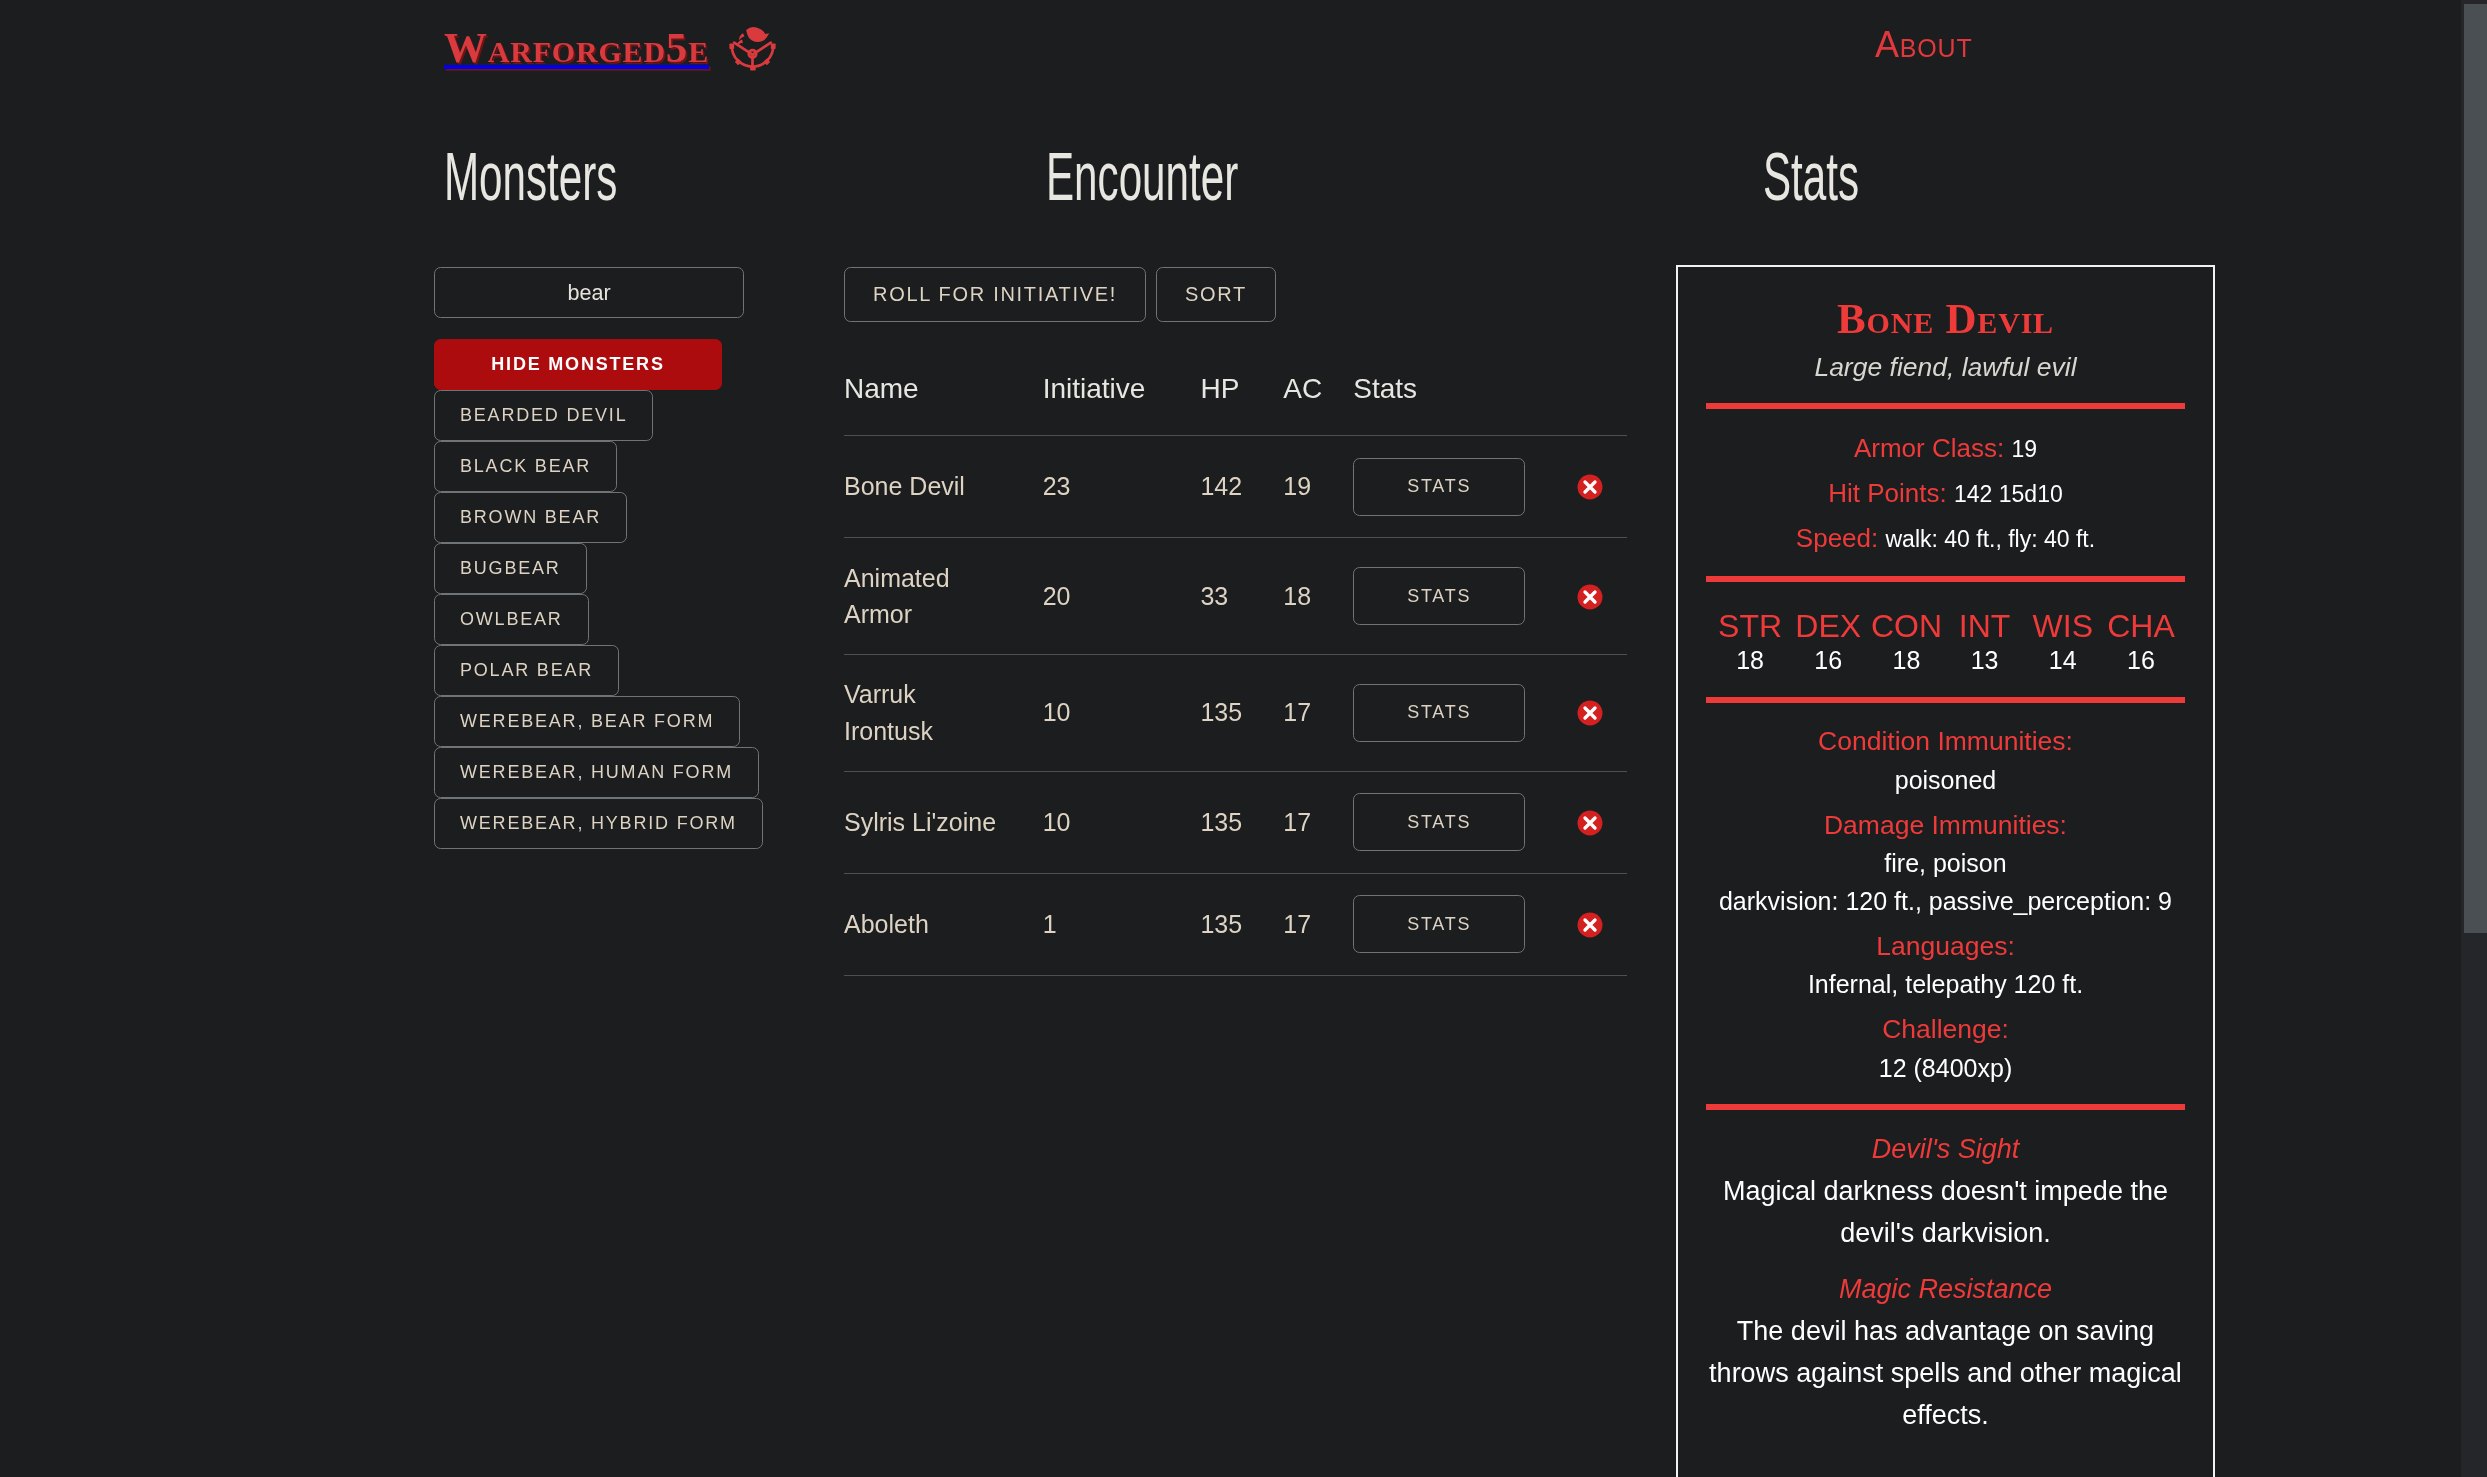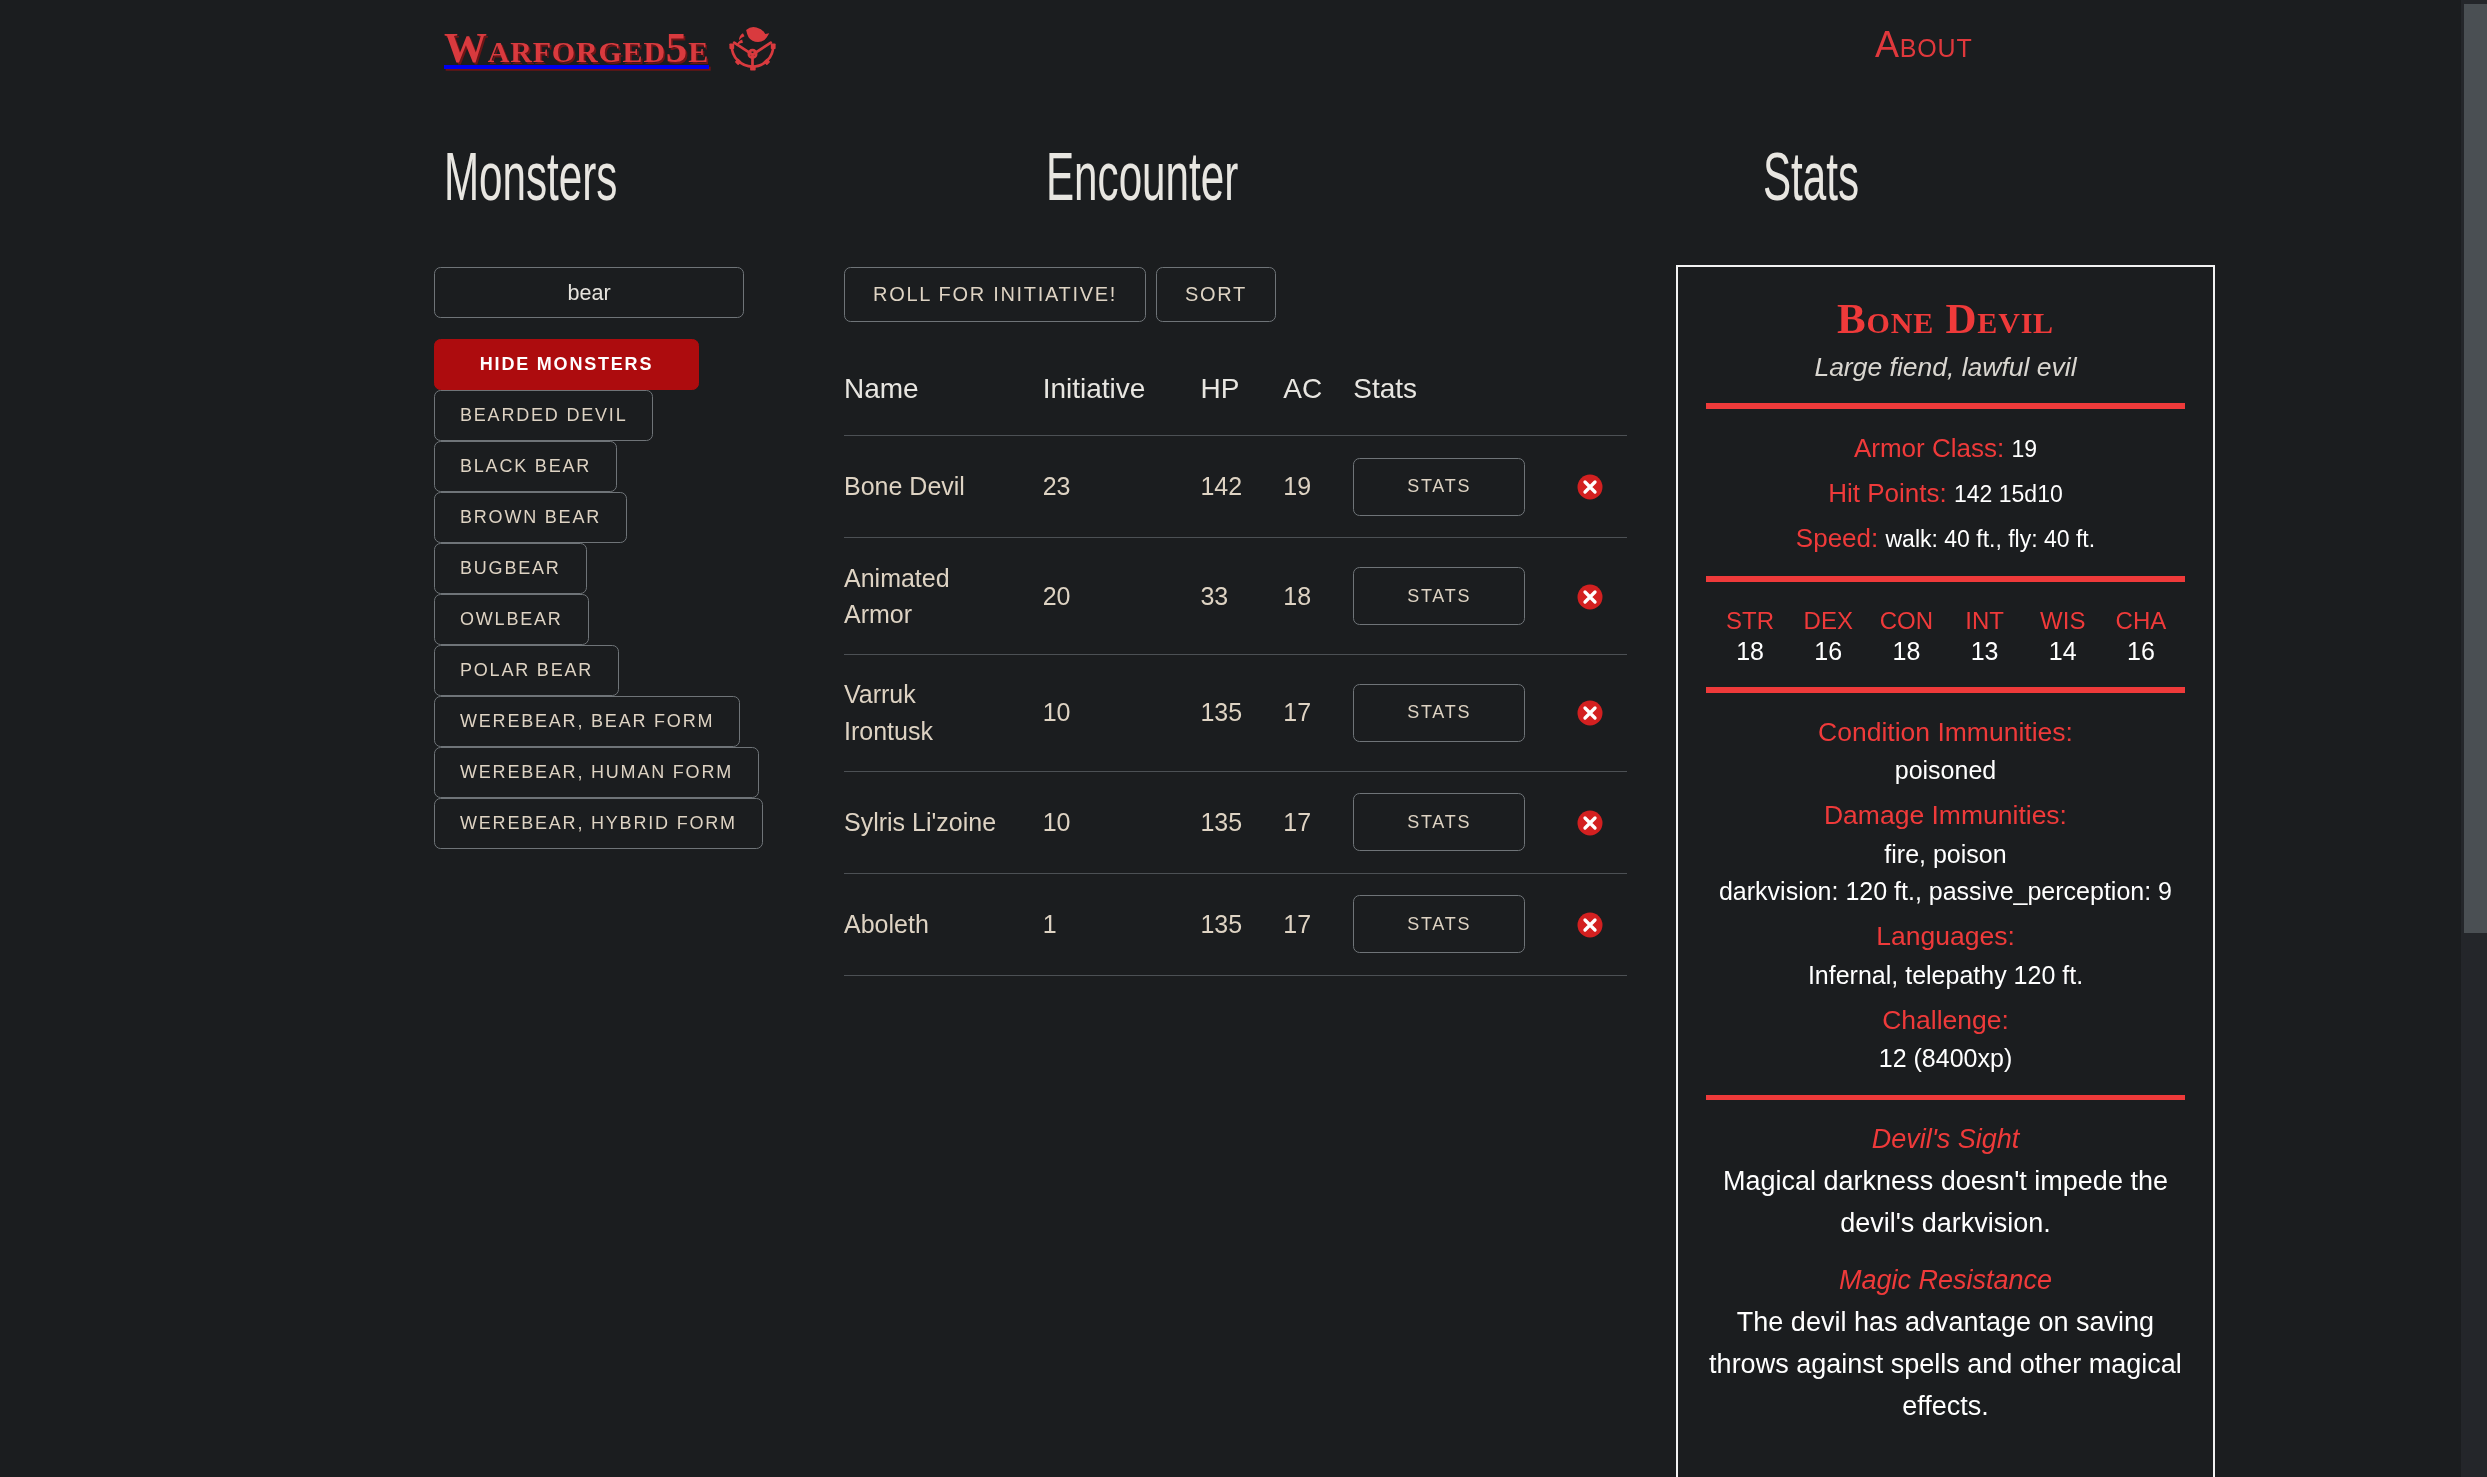--- a/index.html
+++ b/index.html
@@ -105,21 +105,21 @@
     letter-spacing: 1.8px;
     text-transform: uppercase;
     cursor: pointer;
     white-space: nowrap;
   }
   #hide-monsters-btn {
     background: #ad0c0e;
     border: 0.8px solid #ad0c0e;
     color: #ffffff;
     font-weight: bold;
-    width: 265px;
+    width: 288px;
     padding: 0;
     text-align: center;
     margin-top: 21px;
   }
 
   
   #encounter-col {
     position: absolute; left: 844px; top: 267px; width: 829px;
   }
   #encounter-actions { display: flex; gap: 10px; }
@@ -231,21 +231,21 @@
   .sb-key { color: #ef3a3a; }
   .sb-val { color: #ffffff; font-size: 23px; }
 
   #sb-abilities {
     display: flex; justify-content: space-between;
     padding: 3.3px 5px 1.7px 5px;
   }
   .abil { text-align: center; flex: 1; }
   .abil-label {
     font-family: "Liberation Sans Narrow", "Liberation Sans", sans-serif;
-    font-size: 24px; color: #ef3a3a; line-height: 1.2;
+    font-size: 32px; color: #ef3a3a; line-height: 1.2;
   }
   .abil-score {
     font-family: "Liberation Sans Narrow", "Liberation Sans", sans-serif;
     font-size: 25px; color: #ffffff; line-height: 1.2;
   }
 
   .sb-prop-label {
     font-family: "Liberation Sans Narrow", "Liberation Sans", sans-serif;
     font-size: 26.5px; color: #ef3a3a; margin-top: 11.6px; line-height: 1.3;
   }

